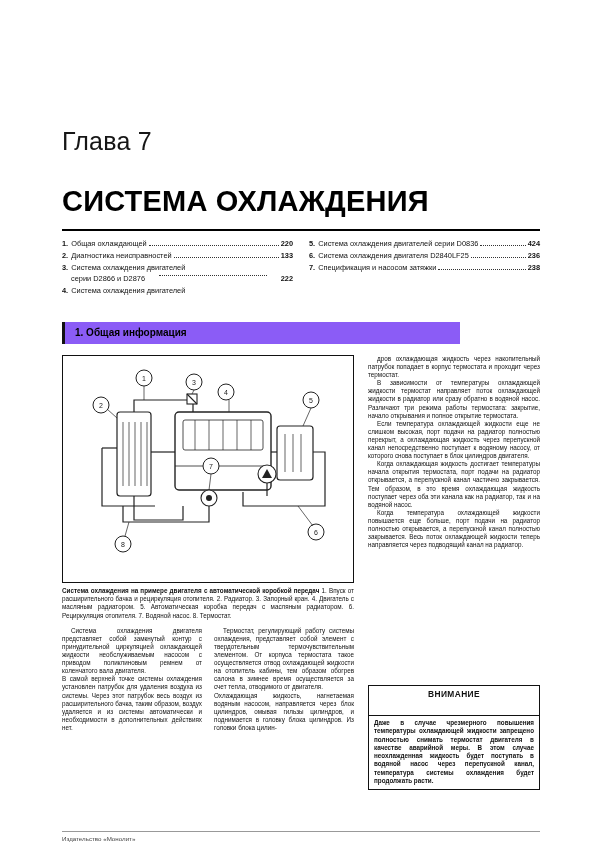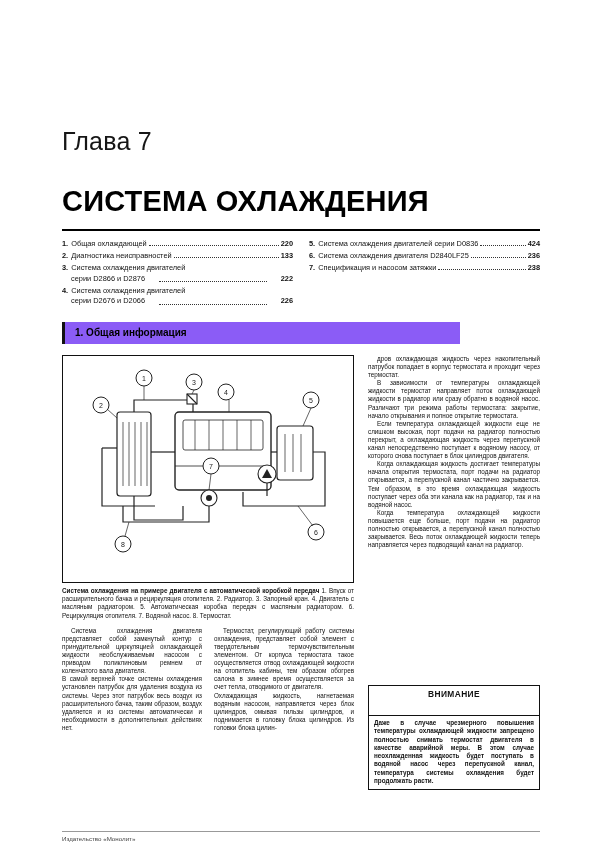--- a/index.html
+++ b/index.html
@@ -88,21 +88,21 @@
   }
   .toc-page {
     font-weight: bold;
   }
   .toc-item.multiline {
     display: block;
     white-space: normal;
   }
   .toc-sub {
     display: flex;
-    align-items: flex-end;
+    align-items: flex-start;
     padding-left: 9px;
     gap: 12px;
   }
 
   
   .section-bar {
     position: absolute;
     left: 62px;
     top: 315px;
     width: 398px;
@@ -268,25 +268,20 @@
           <span class="toc-dots"></span>
           <span class="toc-page">222</span>
         </div>
       </div>
 
       <div class="toc-item multiline">
         <div style="display:flex;align-items:baseline;">
           <span class="toc-num">4.</span>
           <span class="toc-text">Система охлаждения двигателей</span>
         </div>
-        <div class="toc-sub">
-          <span class="toc-text">серии D2676 и D2066</span>
-          <span class="toc-dots"></span>
-          <span class="toc-page">226</span>
-        </div>
       </div>
 
     </div>
 
     <div class="toc-col">
 
       <div class="toc-item">
         <span class="toc-num">5.</span>
         <span class="toc-text">Система охлаждения двигателей серии D0836</span>
         <span class="toc-dots"></span>

